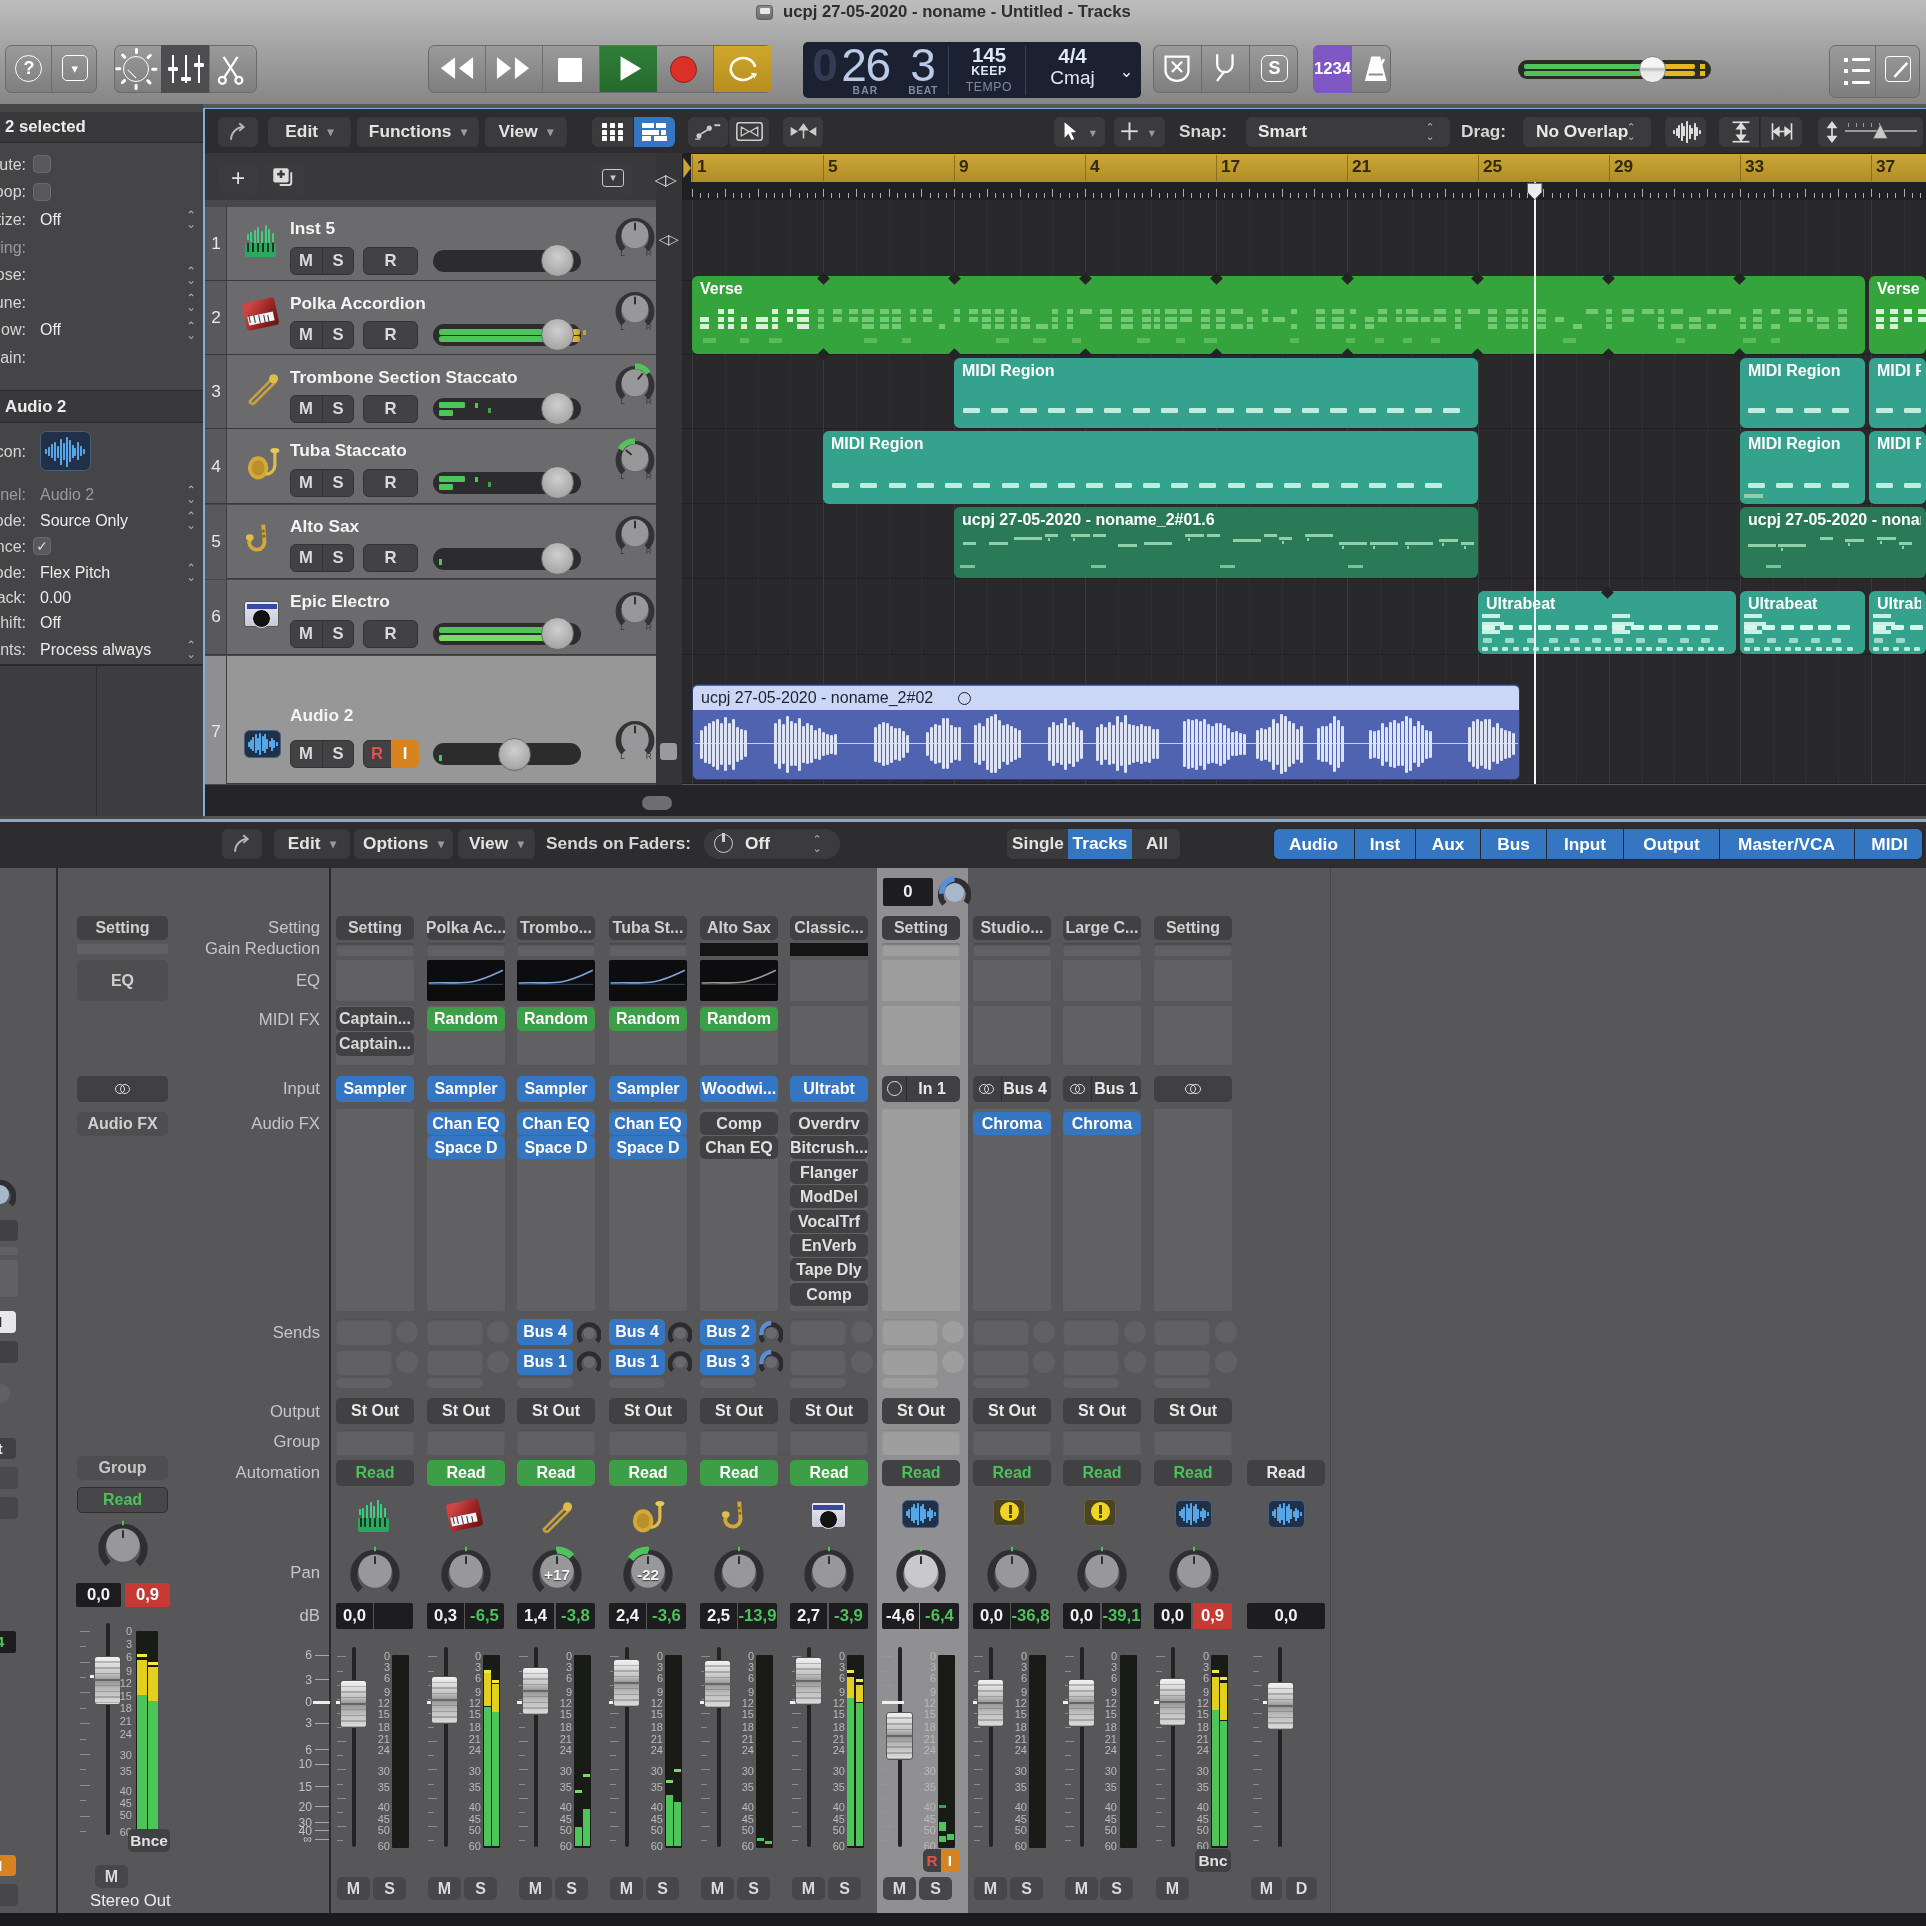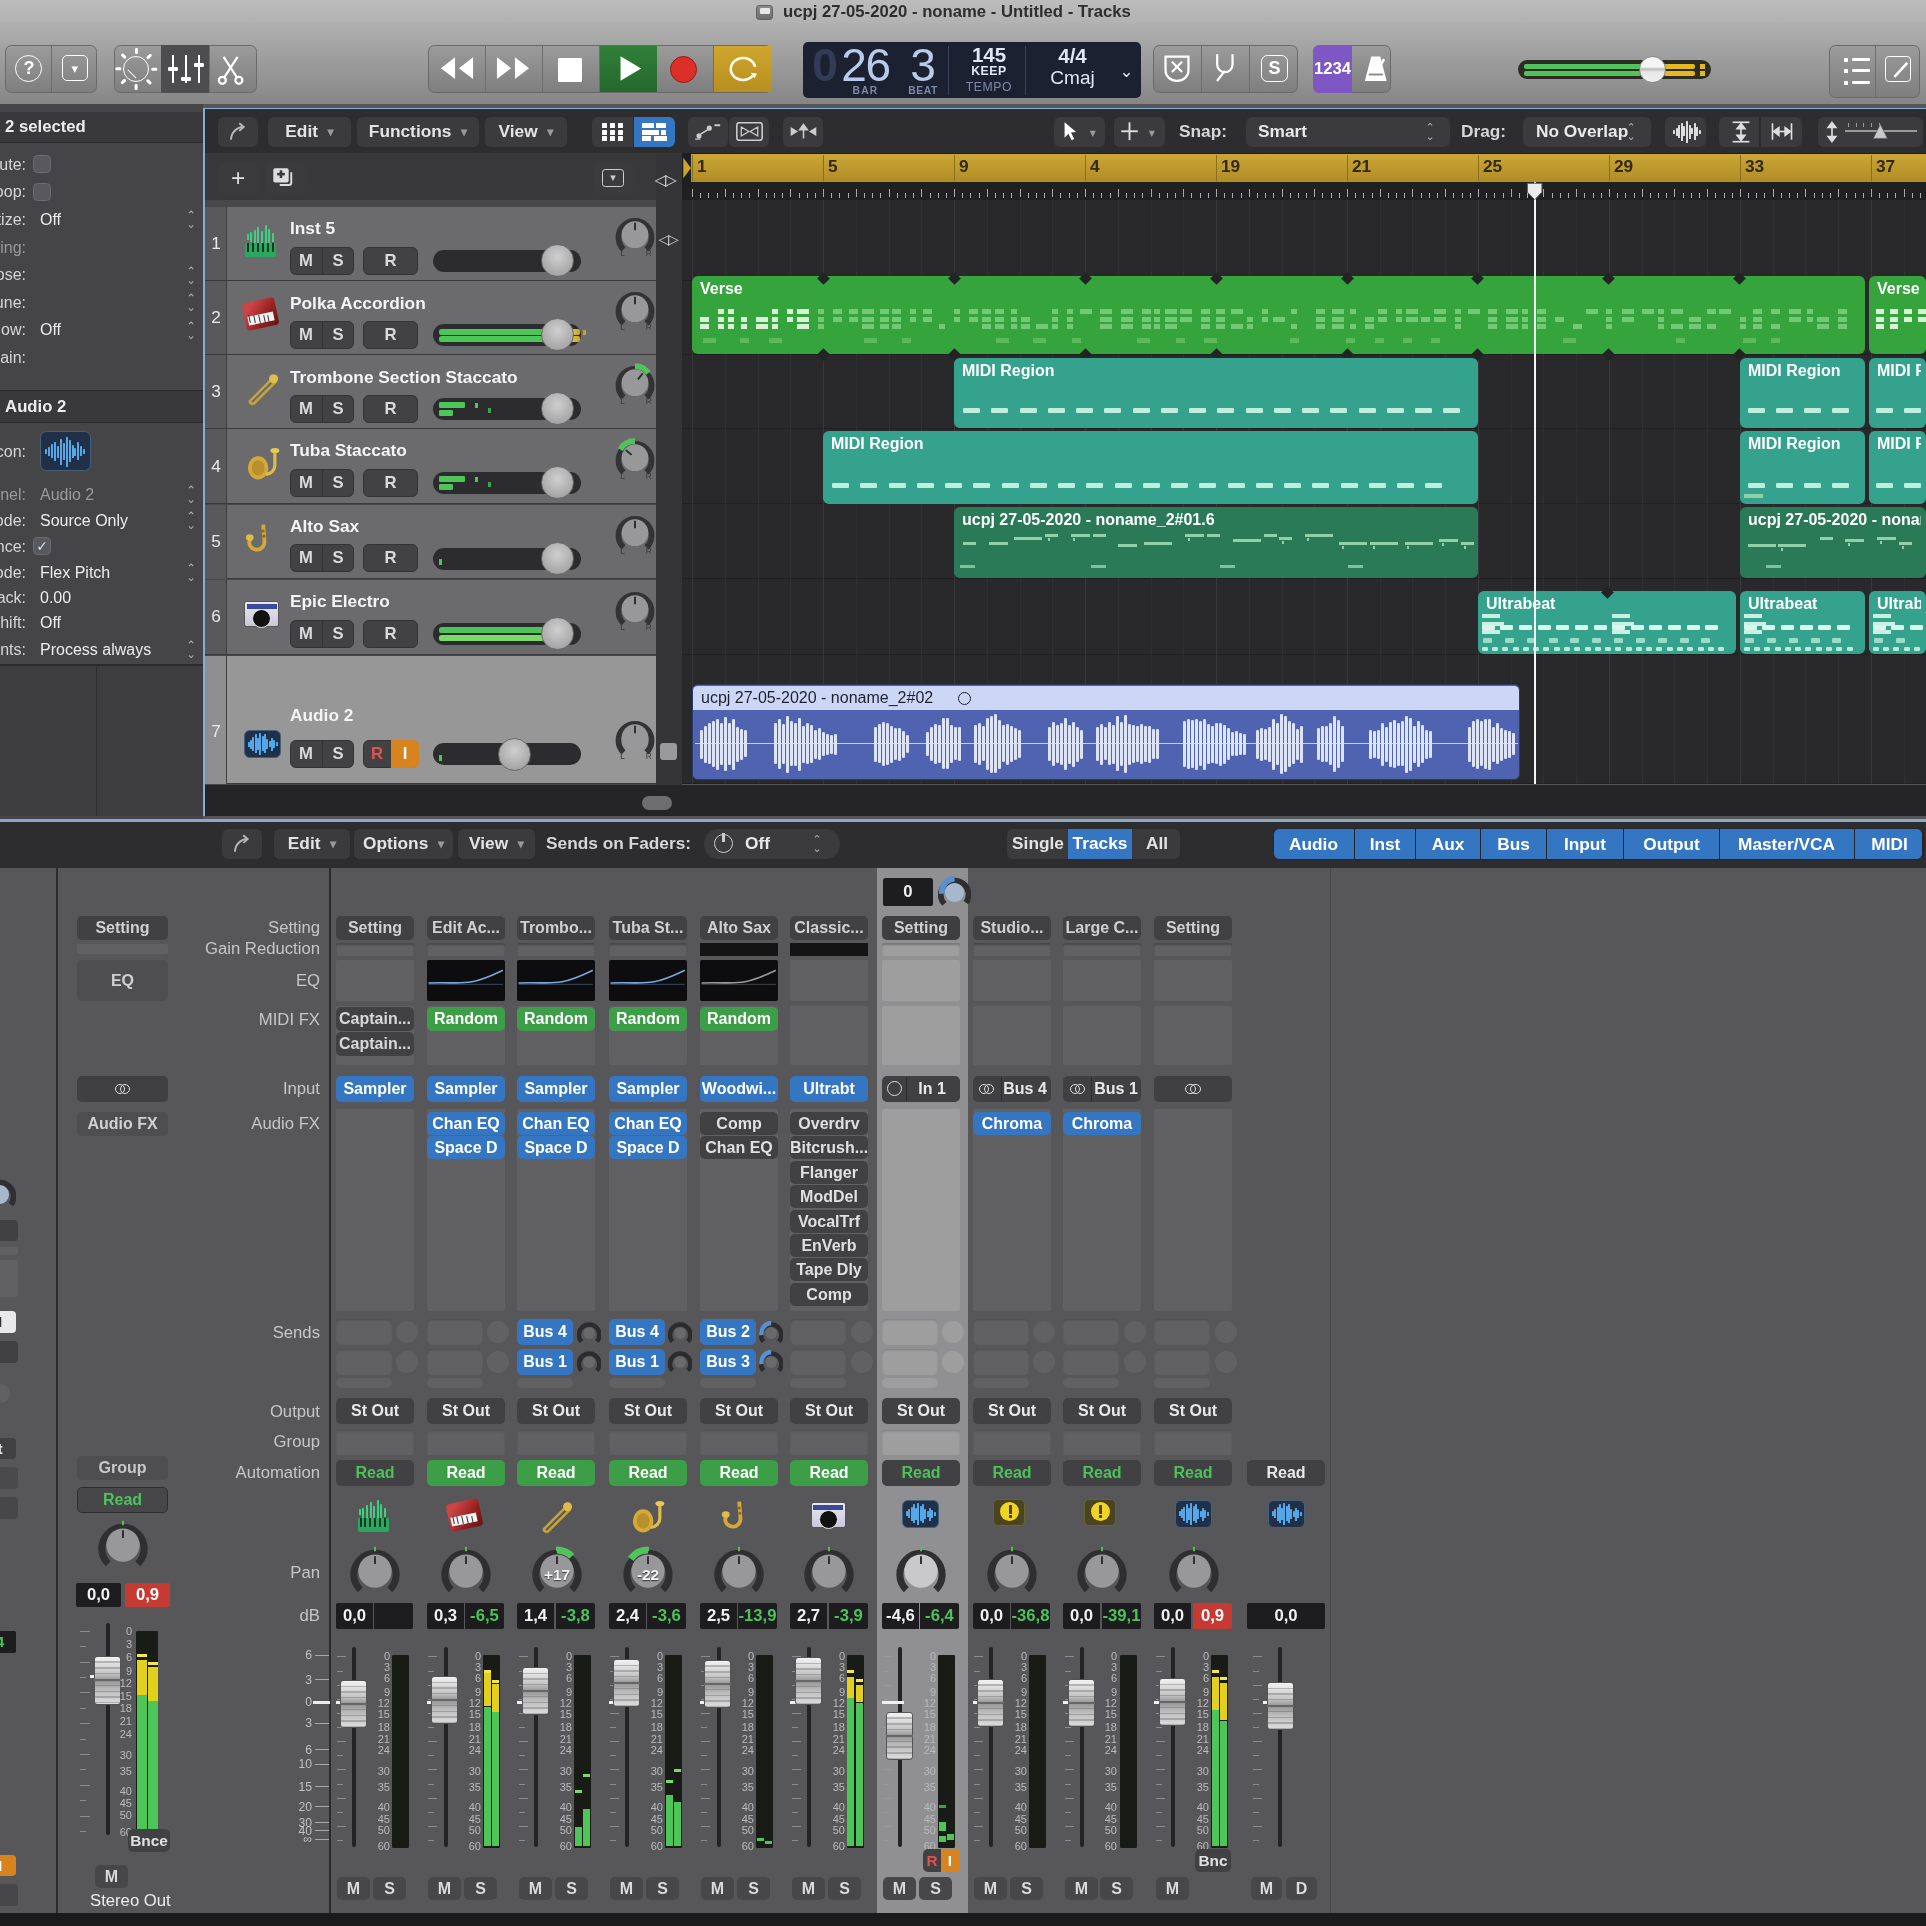--- a/index.html
+++ b/index.html
@@ -592,21 +592,21 @@
     </svg>
 <div class="" style="left:692px;top:155px;width:1.3px;height:26px;background:#8a701c;"></div>
 <div class="l" style="left:697px;top:157px;width:51px;height:19px;color:#33290c;font-size:17.3px;font-weight:bold;">1</div>
 <div class="" style="left:823px;top:155px;width:1.3px;height:26px;background:#8a701c;"></div>
 <div class="l" style="left:828px;top:157px;width:51px;height:19px;color:#33290c;font-size:17.3px;font-weight:bold;">5</div>
 <div class="" style="left:954px;top:155px;width:1.3px;height:26px;background:#8a701c;"></div>
 <div class="l" style="left:959px;top:157px;width:51px;height:19px;color:#33290c;font-size:17.3px;font-weight:bold;">9</div>
 <div class="" style="left:1085px;top:155px;width:1.3px;height:26px;background:#8a701c;"></div>
 <div class="l" style="left:1090px;top:157px;width:51px;height:19px;color:#33290c;font-size:17.3px;font-weight:bold;">4</div>
 <div class="" style="left:1216px;top:155px;width:1.3px;height:26px;background:#8a701c;"></div>
-<div class="l" style="left:1221px;top:157px;width:51px;height:19px;color:#33290c;font-size:17.3px;font-weight:bold;">19</div>
+<div class="l" style="left:1221px;top:157px;width:51px;height:19px;color:#33290c;font-size:17.3px;font-weight:bold;">17</div>
 <div class="" style="left:1347px;top:155px;width:1.3px;height:26px;background:#8a701c;"></div>
 <div class="l" style="left:1352px;top:157px;width:51px;height:19px;color:#33290c;font-size:17.3px;font-weight:bold;">21</div>
 <div class="" style="left:1478px;top:155px;width:1.3px;height:26px;background:#8a701c;"></div>
 <div class="l" style="left:1483px;top:157px;width:51px;height:19px;color:#33290c;font-size:17.3px;font-weight:bold;">25</div>
 <div class="" style="left:1609px;top:155px;width:1.3px;height:26px;background:#8a701c;"></div>
 <div class="l" style="left:1614px;top:157px;width:51px;height:19px;color:#33290c;font-size:17.3px;font-weight:bold;">29</div>
 <div class="" style="left:1740px;top:155px;width:1.3px;height:26px;background:#8a701c;"></div>
 <div class="l" style="left:1745px;top:157px;width:51px;height:19px;color:#33290c;font-size:17.3px;font-weight:bold;">33</div>
 <div class="" style="left:1871px;top:155px;width:1.3px;height:26px;background:#8a701c;"></div>
 <div class="l" style="left:1876px;top:157px;width:51px;height:19px;color:#33290c;font-size:17.3px;font-weight:bold;">37</div>
@@ -1533,21 +1533,21 @@
 <div class="r" style="left:364px;top:1780px;width:26px;height:13px;color:#bababc;font-size:11px;">35</div>
 <div class="r" style="left:364px;top:1800px;width:26px;height:13px;color:#bababc;font-size:11px;">40</div>
 <div class="r" style="left:364px;top:1812px;width:26px;height:13px;color:#bababc;font-size:11px;">45</div>
 <div class="r" style="left:364px;top:1823px;width:26px;height:13px;color:#bababc;font-size:11px;">50</div>
 <div class="r" style="left:364px;top:1839px;width:26px;height:13px;color:#bababc;font-size:11px;">60</div>
 <div class="" style="left:392px;top:1655px;width:16.7px;height:193px;background:#191b16;border-radius:1.3px;"></div>
 <div class="" style="left:340px;top:1680px;width:27px;height:48px;background:repeating-linear-gradient(#0000 0 4.5px,rgba(90,90,90,0.35) 4.5px 5.8px),linear-gradient(#f2f2f2,#c4c4c4 35%,#949494 50%,#bcbcbc 70%,#dcdcdc);border-radius:3.2px;border:0.6px solid #555;"></div>
 <div class="" style="left:340px;top:1703px;width:27px;height:1.9px;background:#666;"></div>
 <div class="c" style="left:337px;top:1877px;width:33px;height:23px;background:#47474a;border-radius:5.1px;color:#dadada;font-size:16px;font-weight:bold;overflow:hidden;">M</div>
 <div class="c" style="left:373px;top:1877px;width:33px;height:23px;background:#47474a;border-radius:5.1px;color:#dadada;font-size:16px;font-weight:bold;overflow:hidden;">S</div>
-<div class="c" style="left:427px;top:916px;width:78px;height:24.4px;background:#414143;border-radius:5.1px;color:#d0d0d0;font-size:16px;font-weight:bold;overflow:hidden;">Edit Ac...</div>
+<div class="c" style="left:427px;top:916px;width:78px;height:24.4px;background:#414143;border-radius:5.1px;color:#d0d0d0;font-size:16px;font-weight:bold;overflow:hidden;">Polka Ac...</div>
 <div class="" style="left:427px;top:943px;width:78px;height:13px;background:#616163;box-shadow:inset 0 1.9px 1.9px rgba(0,0,0,0.25);border-radius:1.9px;"></div>
 <div class="" style="left:427px;top:960px;width:78px;height:41px;background:#0d0d0f;border-radius:1.9px;"></div>
 <svg style="position:absolute;left:427px;top:960px" width="78" height="41" viewBox="0 0 121 64">
 <path d="M2 36 C30 34 50 38 70 34 C90 30 105 22 118 16" stroke="#7da7d9" stroke-width="2.5" fill="none"></path>
 <path d="M2 38 C40 38 80 38 118 38" stroke="#7da7d9" stroke-width="1" fill="none" opacity="0.6"></path>
     </svg>
 <div class="" style="left:427px;top:1006px;width:78px;height:59px;background:#616163;border-radius:1.9px;"></div>
 <div class="c" style="left:427px;top:1007px;width:78px;height:24.4px;background:#3d9e48;border-radius:5.1px;color:#fff;font-size:16px;font-weight:bold;overflow:hidden;">Random</div>
 <div class="c" style="left:427px;top:1076px;width:78px;height:26px;background:#3576c2;border-radius:5.1px;color:#fff;font-size:16px;font-weight:bold;overflow:hidden;">Sampler</div>
 <div class="" style="left:427px;top:1109px;width:78px;height:202px;background:#616163;border-radius:1.9px;"></div>

